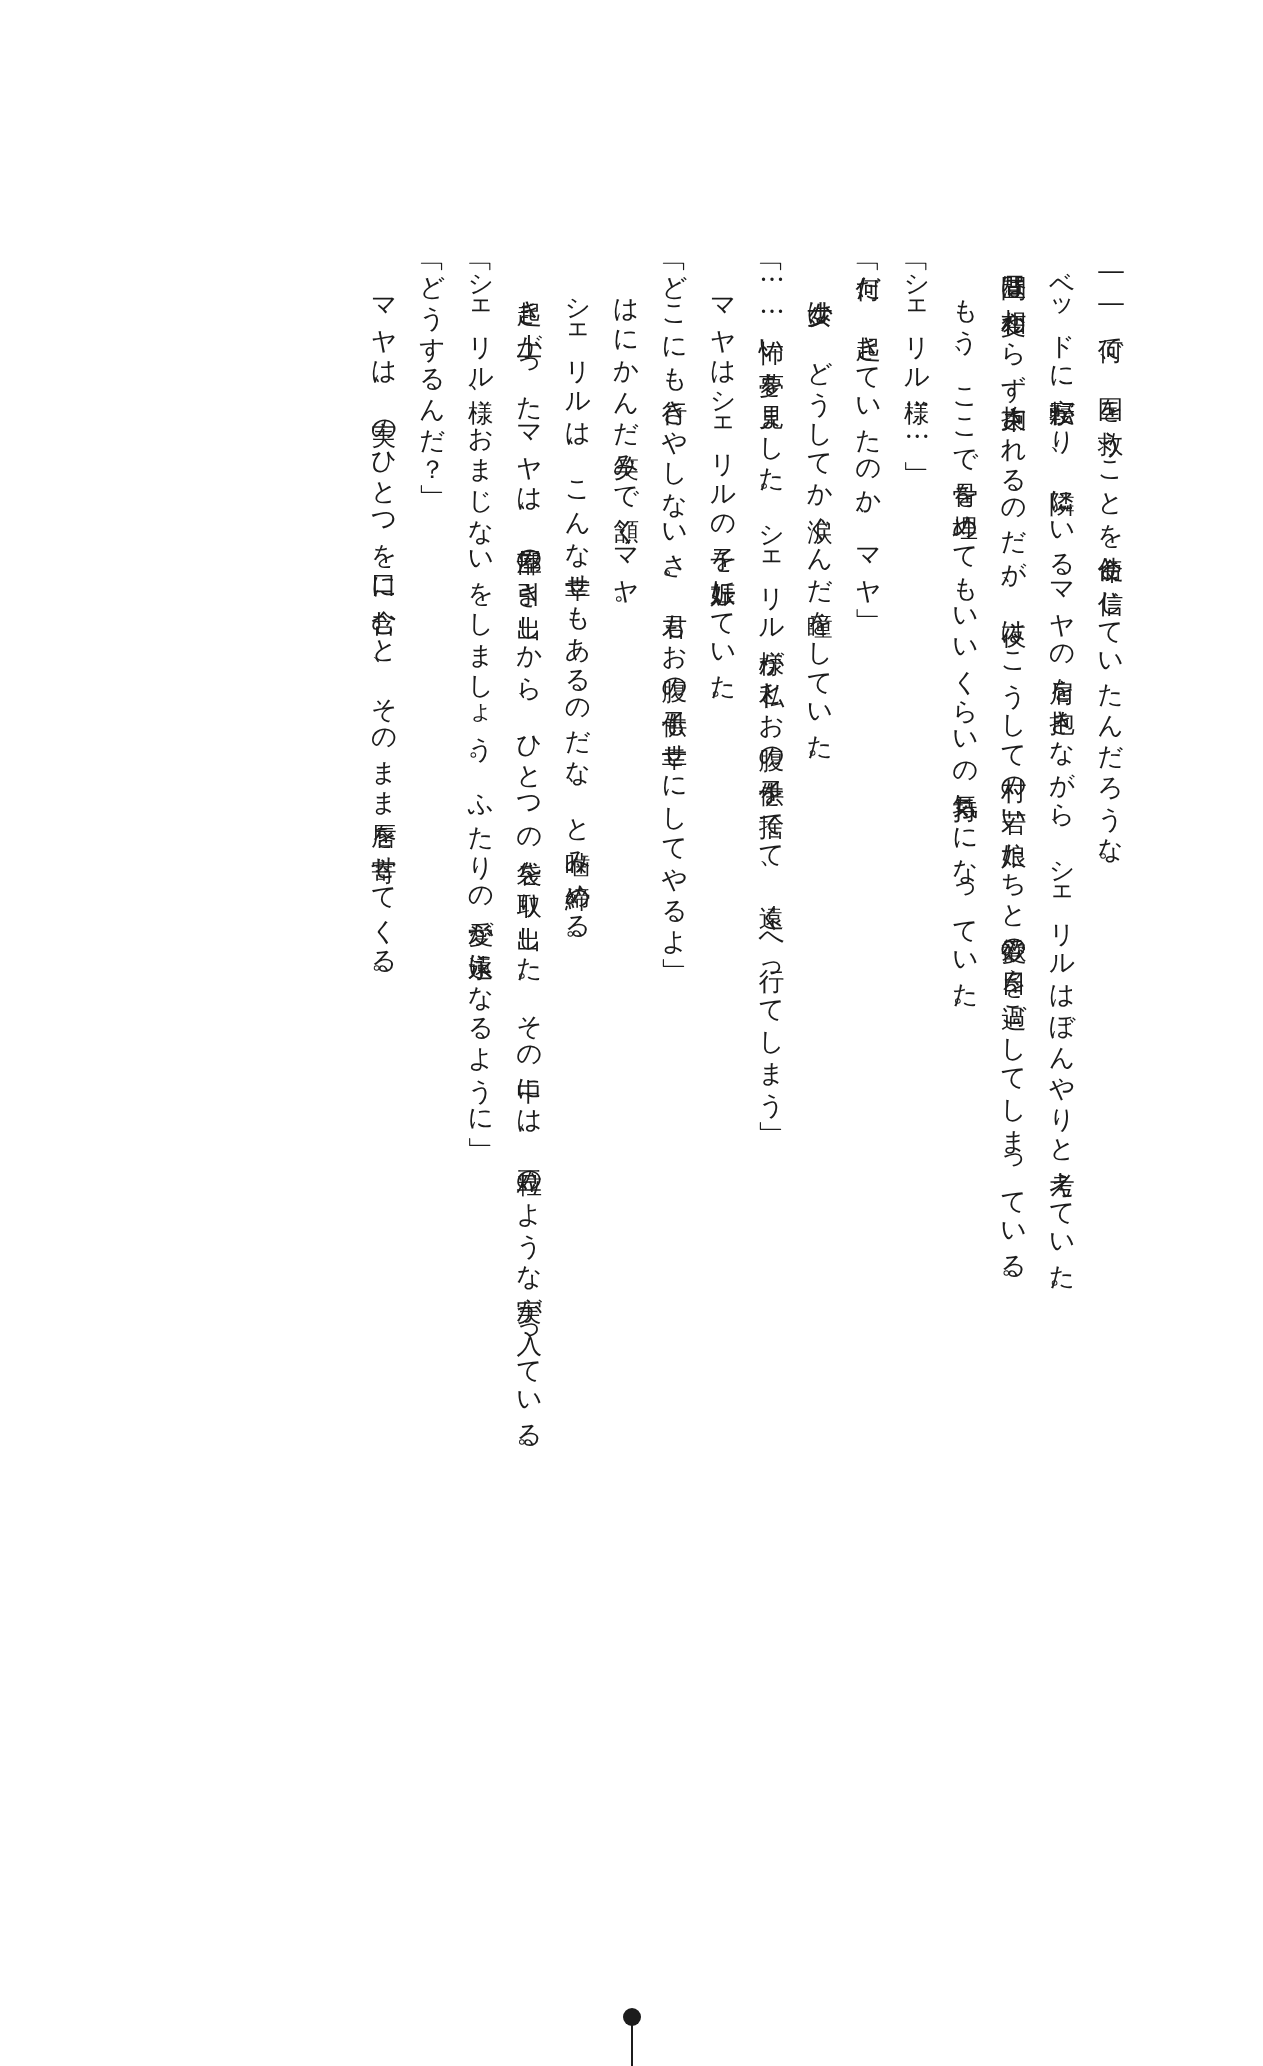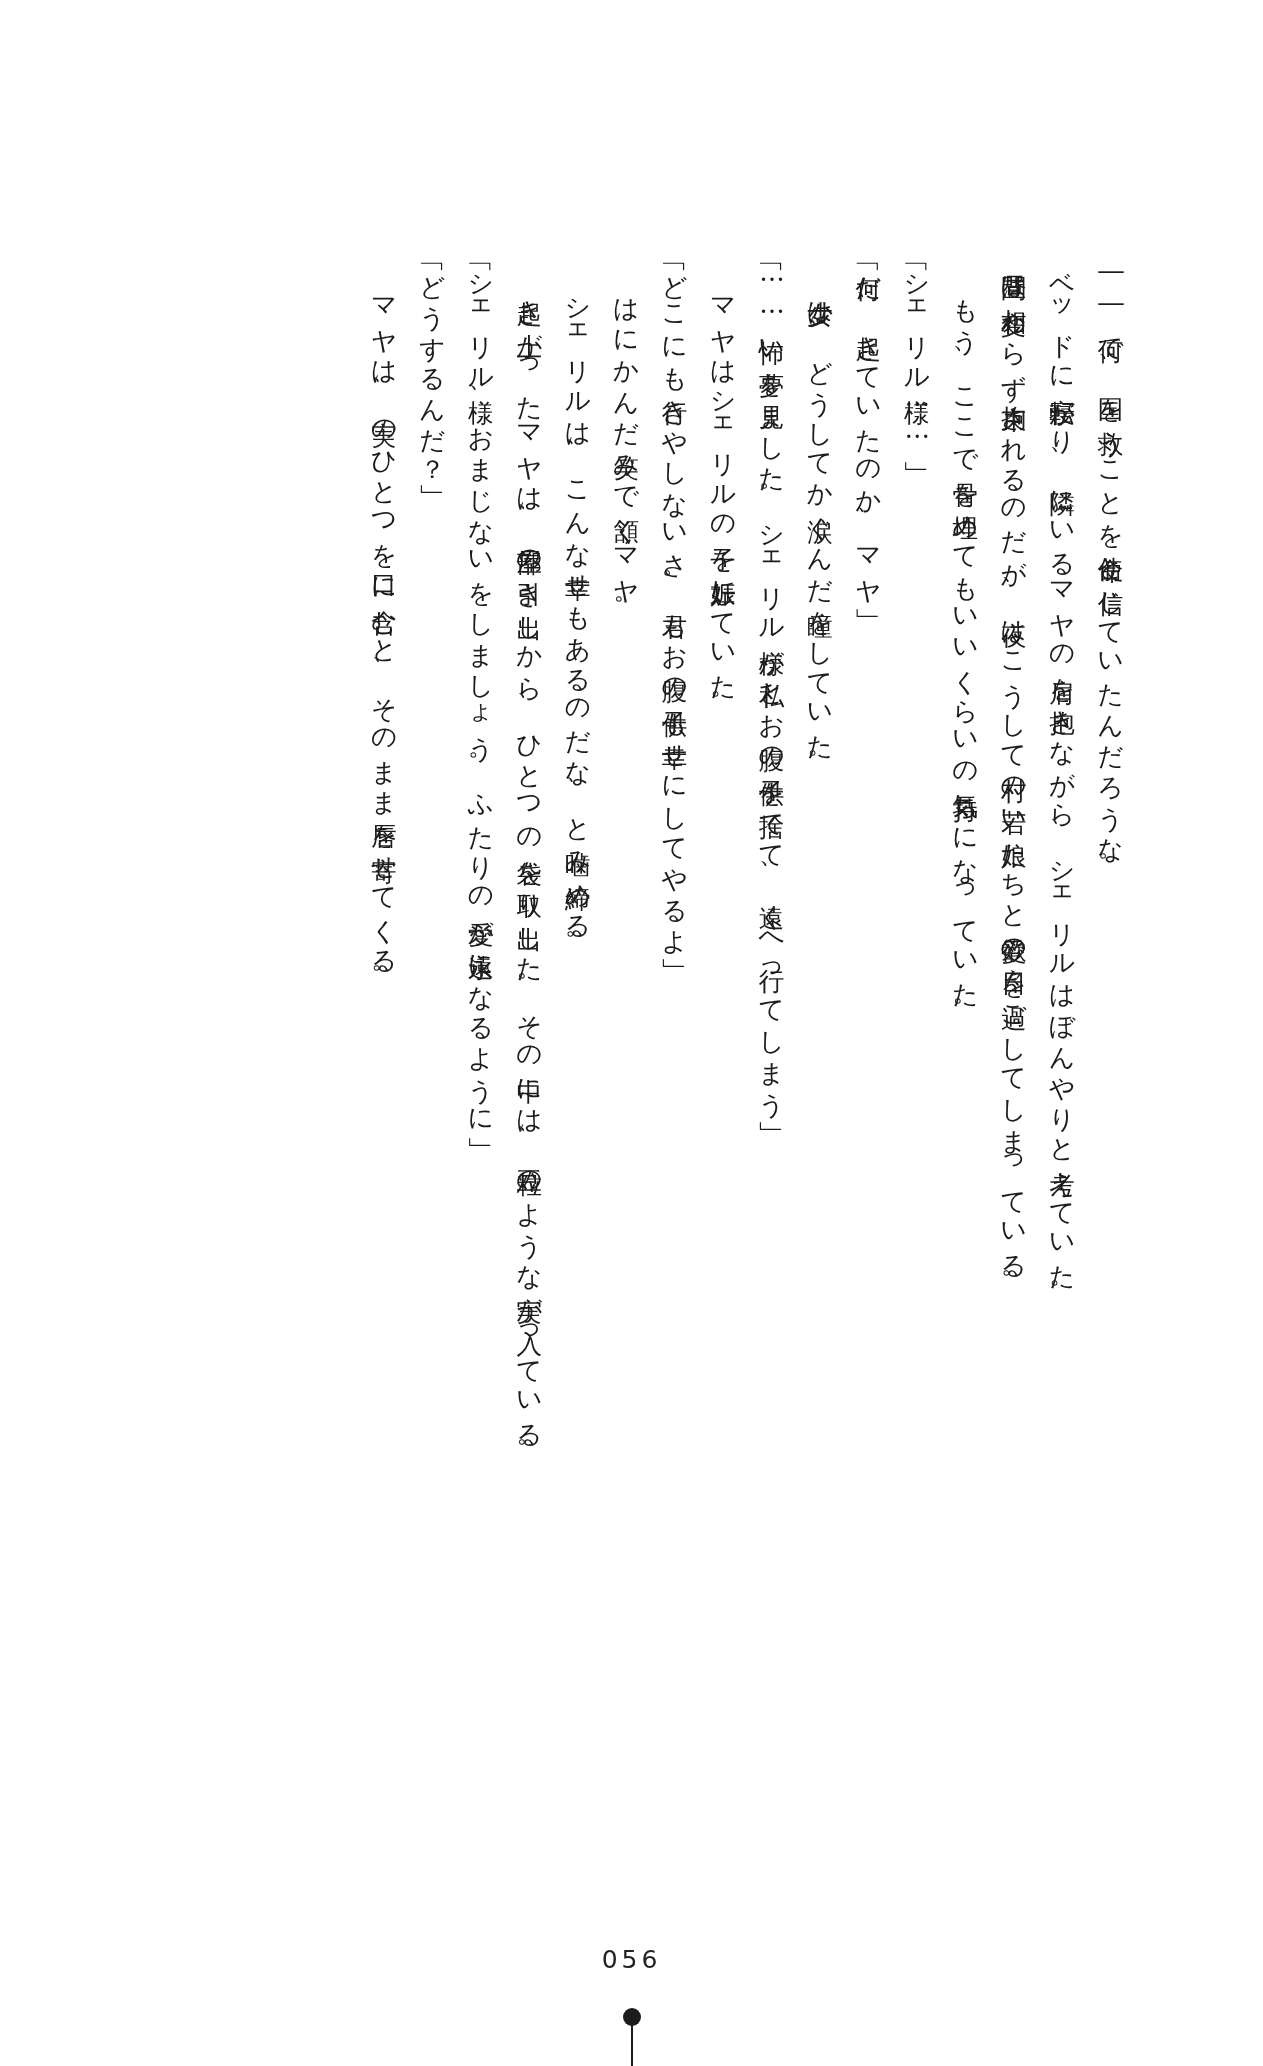--- a/index.html
+++ b/index.html
@@ -99,17 +99,16 @@
     <p class="indent">マヤはシェリルの子を妊娠していた。</p>
     <p>「どこにも行きやしないさ。君もお腹の子供も幸せにしてやるよ」</p>
     <p class="indent">はにかんだ笑みで頷くマヤ。</p>
     <p class="indent">シェリルは、こんな幸せもあるのだな、と噛み締める。</p>
     <p class="indent">起き上がったマヤは、部屋の引き出しから、ひとつの袋を取り出した。その中には、豆粒のような実が入っている。</p>
     <p>「シェリル様、おまじないをしましょう。ふたりの愛が永遠になるように」</p>
     <p>「どうするんだ？」</p>
     <p class="indent">マヤは、実のひとつを口に含むと、そのまま唇を寄せてくる。</p>
   </div>
 
-  <div class="page-number">056</div>
   <div class="page-marker"></div>
   <div class="page-rule"></div>
 
 </div>
 
 </body></html>

